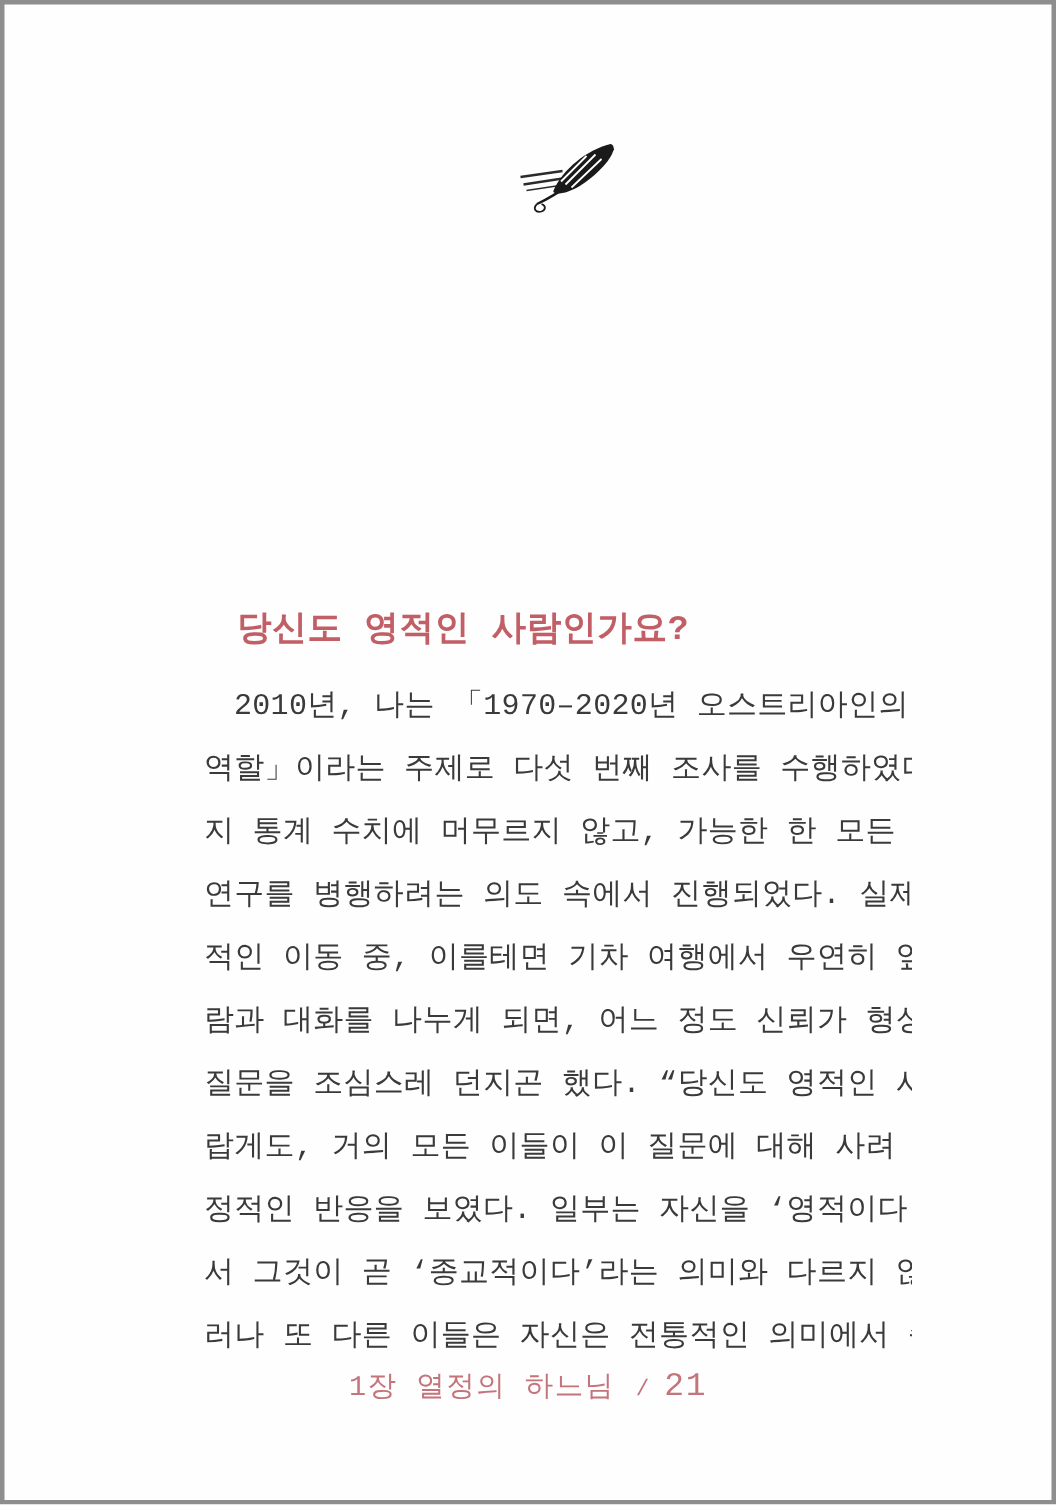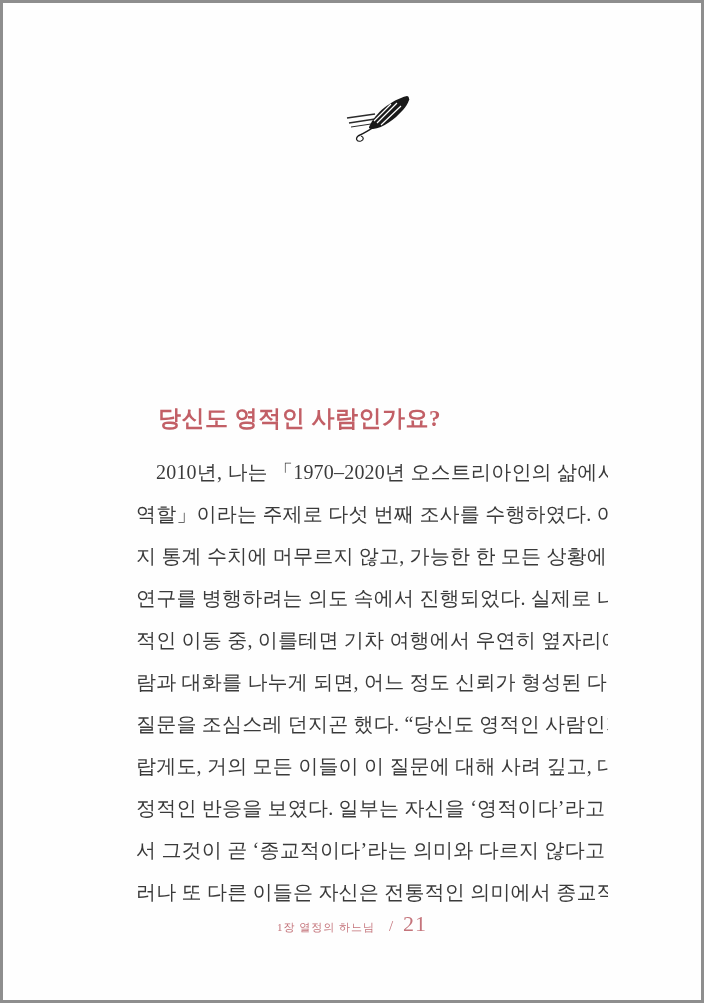--- a/index.html
+++ b/index.html
@@ -3,21 +3,21 @@
 <meta charset="utf-8">
 <style>
   html, body { margin: 0; padding: 0; background: #ffffff; }
   .page {
     position: relative;
     width: 704px;
     height: 1003px;
     box-sizing: border-box;
     background: #fefefe;
     border: 3px solid #8e8e8e;
-    font-family: Liberation Serif, serif;
+    font-family: Liberation Mono, monospace;
     overflow: hidden;
   }
   .feather {
     position: absolute;
     left: 338px;
     top: 88px;
     width: 76px;
     height: 52px;
   }
   .section-title {
@@ -51,21 +51,21 @@
   }
   .body-line.indent { text-indent: 20px; }
   .footer {
     position: absolute;
     left: 0;
     top: 908px;
     width: 100%;
     text-align: center;
     color: #c4747b;
   }
-  .footer .chapter { font-size: 11px; letter-spacing: 1px; }
+  .footer .chapter { font-size: 19px; letter-spacing: 1px; }
   .footer .sep { font-size: 15px; margin: 0 10px 0 14px; }
   .footer .pagenum { font-size: 22px; letter-spacing: 1px; }
 </style>
 </head>
 <body>
 
 <div class="page">
 
   <svg class="feather" viewBox="0 0 76 52" xmlns="http://www.w3.org/2000/svg" aria-hidden="true">
 

